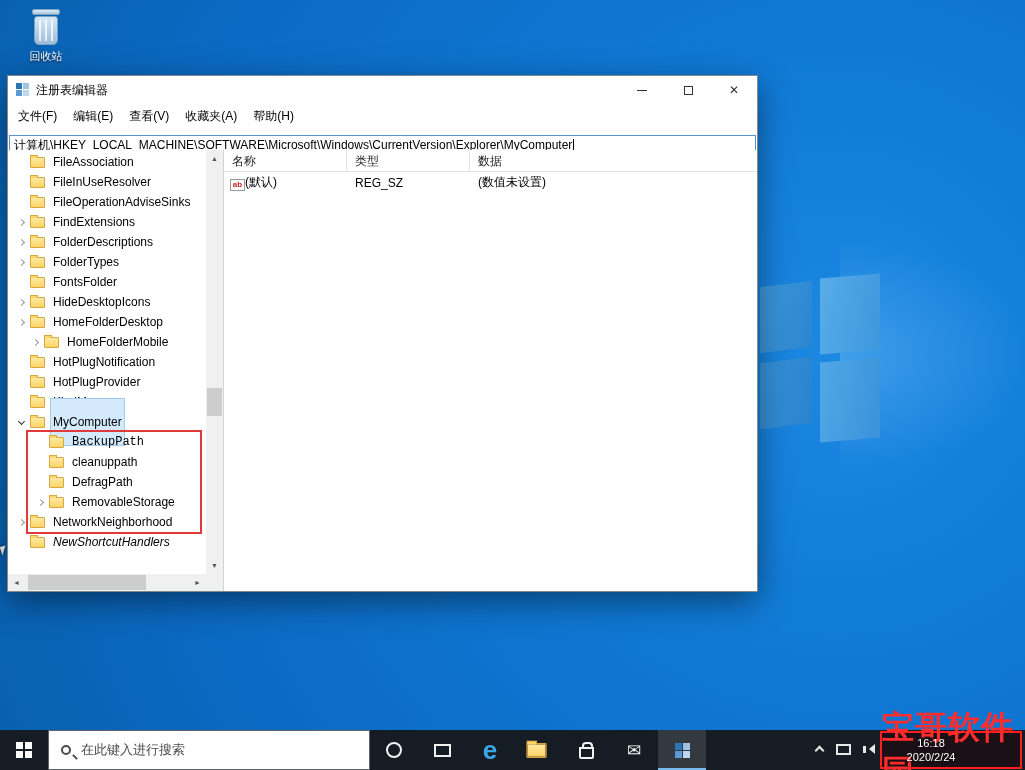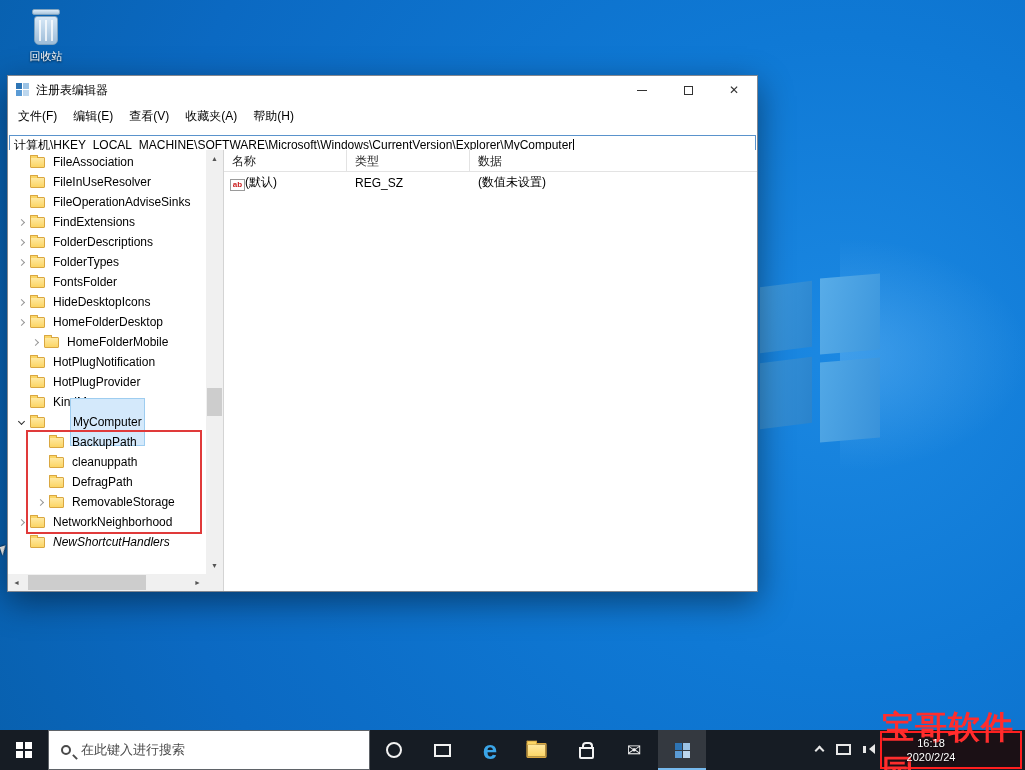--- a/index.html
+++ b/index.html
@@ -60,21 +60,21 @@
   .tree { position:absolute; left:0; top:0; right:17px; bottom:17px; overflow:hidden; padding-top:2px; }
   .tree-row { height:20px; display:flex; align-items:center; font-size:12px; color:#000; white-space:nowrap; }
   .chev-box { width:15px; min-width:15px; display:flex; justify-content:center; align-items:center; }
   .chev { width:5px; height:5px; border-right:1px solid #989898; border-bottom:1px solid #989898; transform:rotate(-45deg); }
   .chev.expanded { border-color:#2f2f2f; transform:rotate(45deg); margin-top:-2px; }
   .folder { width:15px; height:11px; min-width:15px; background:linear-gradient(#ffe9a2,#fbd565); border:1px solid #d9a741;
     border-radius:1px; position:relative; margin:1px 5px 0 1px; }
   .folder::before { content:""; position:absolute; top:-3px; left:-1px; width:6px; height:2px;
     background:#fbd565; border:1px solid #d9a741; border-bottom:none; border-radius:1px 1px 0 0; }
   .tree-label { padding:1px 3px; }
-  .tree-label.sel { background:#d4e9fb; border:1px solid #9ecdf0; padding:16px 2px;margin-left:20px; }
+  .tree-label.sel { background:#d4e9fb; border:1px solid #9ecdf0; padding:16px 2px; }
 
   .vscroll { position:absolute; right:0; top:0; bottom:17px; width:17px; background:#f0f0f0; }
   .sarrow { position:absolute; left:0; width:17px; height:17px; display:flex; align-items:center; justify-content:center;
     font-size:7px; color:#555; }
   .sarrow.up{top:0} .sarrow.down{bottom:0}
   .vthumb { position:absolute; left:1px; right:1px; top:238px; height:28px; background:#cdcdcd; }
 
   .hscroll { position:absolute; left:0; right:17px; bottom:0; height:17px; background:#f0f0f0; }
   .harrow { position:absolute; top:0; width:17px; height:17px; display:flex; align-items:center; justify-content:center;
     font-size:7px; color:#555; }
@@ -280,21 +280,21 @@
               <span class="folder"></span>
               <span class="tree-label">KindMap</span>
             </div>
             <div class="tree-row" style="padding-left: 6px;">
               <span class="chev-box">
                 <span class="chev expanded"></span>
               </span>
               <span class="folder"></span>
               <span class="tree-label sel">MyComputer</span>
             </div>
-            <div class="tree-row" style="padding-left: 25px;">
+            <div class="tree-row" style="padding-left: 25px; font-family: Liberation Mono, monospace;">
               <span class="chev-box"></span>
               <span class="folder"></span>
               <span class="tree-label">BackupPath</span>
             </div>
             <div class="tree-row" style="padding-left: 25px;">
               <span class="chev-box"></span>
               <span class="folder"></span>
               <span class="tree-label">cleanuppath</span>
             </div>
             <div class="tree-row" style="padding-left: 25px;">

